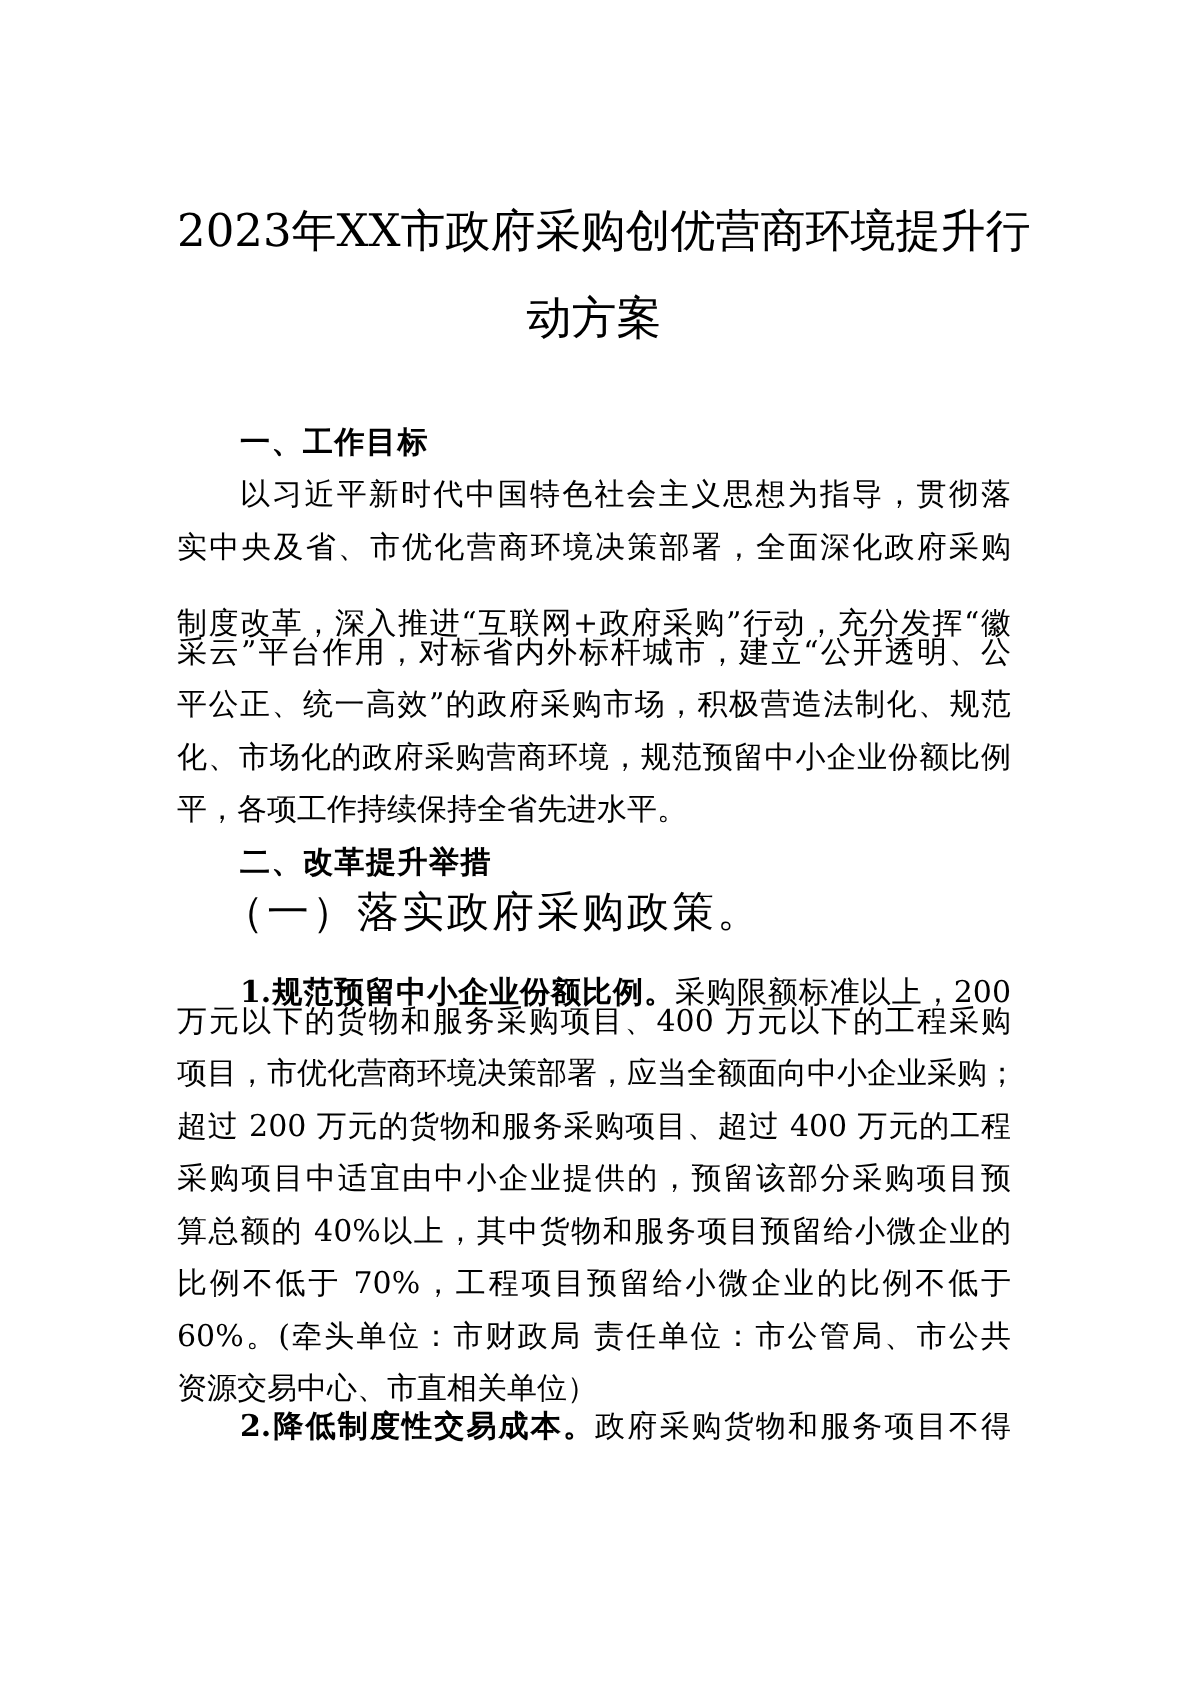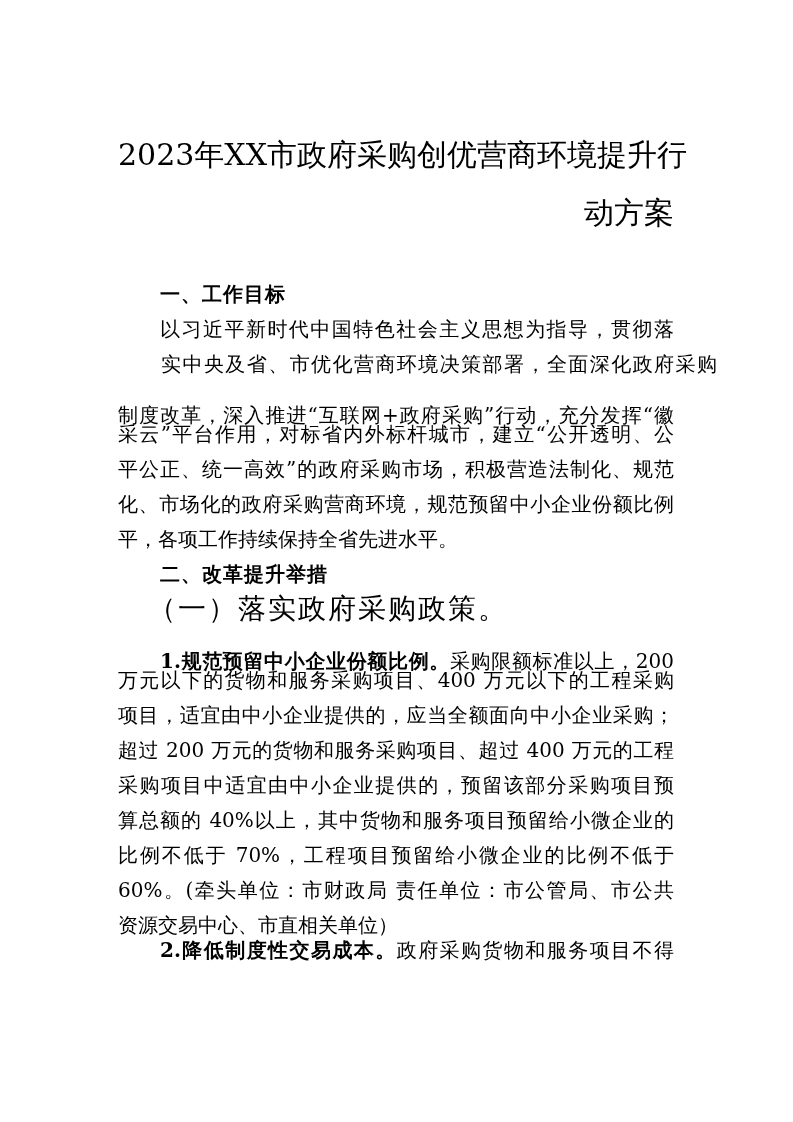--- a/index.html
+++ b/index.html
@@ -17,21 +17,21 @@
     .page {
       position: absolute;
       left: 118px;
       top: 0;
       width: 556px;
     }
     .title {
       position: absolute;
       left: 0;
       width: 556px;
-      text-align: right;
+      text-align: center;
       font-family: "DejaVu Serif", "Liberation Serif", serif;
       font-size: 30px;
       line-height: 30px;
       letter-spacing: 0px;
       white-space: nowrap;
     }
     .title.l1 { top: 140px; }
     .title.l2 { top: 198px; }
     .line {
       position: absolute;
@@ -73,33 +73,33 @@
 </head>
 <body>
 
 <div class="page">
   <div class="title l1">2023年XX市政府采购创优营商环境提升行</div>
   <div class="title l2">动方案</div>
 
   <div class="heading" style="top:283px;">一、工作目标</div>
 
   <div class="line indent" style="top:318px;">以习近平新时代中国特色社会主义思想为指导，贯彻落</div>
-  <div class="line" style="top:353px;margin-left:43px;">实中央及省、市优化营商环境决策部署，全面深化政府采购</div>
+  <div class="line" style="top:353px;">实中央及省、市优化营商环境决策部署，全面深化政府采购</div>
   <div class="line" style="top:404px;">制度改革，深入推进“互联网+政府采购”行动，充分发挥“徽</div>
   <div class="line" style="top:423px;">采云”平台作用，对标省内外标杆城市，建立“公开透明、公</div>
   <div class="line" style="top:458px;">平公正、统一高效”的政府采购市场，积极营造法制化、规范</div>
   <div class="line" style="top:493px;">化、市场化的政府采购营商环境，规范预留中小企业份额比例</div>
   <div class="line last" style="top:528px;">平，各项工作持续保持全省先进水平。</div>
 
   <div class="heading" style="top:563px;">二、改革提升举措</div>
   <div class="sub" style="top:598px;">（一）落实政府采购政策。</div>
 
   <div class="line indent" style="top:650px;"><span class="b">1.规范预留中小企业份额比例。</span><span>采购限额标准以上，200</span></div>
   <div class="line" style="top:669px;">万元以下的货物和服务采购项目、400 万元以下的工程采购</div>
-  <div class="line" style="top:704px;">项目，适宜由中小企业提供的，应当全额面向中小企业采购；</div>
+  <div class="line" style="top:704px;">项目，市优化营商环境决策部署，应当全额面向中小企业采购；</div>
   <div class="line" style="top:739px;">超过 200 万元的货物和服务采购项目、超过 400 万元的工程</div>
   <div class="line" style="top:774px;">采购项目中适宜由中小企业提供的，预留该部分采购项目预</div>
   <div class="line" style="top:809px;">算总额的 40%以上，其中货物和服务项目预留给小微企业的</div>
   <div class="line" style="top:844px;">比例不低于 70%，工程项目预留给小微企业的比例不低于</div>
   <div class="line" style="top:879px;">60%。(牵头单位：市财政局 责任单位：市公管局、市公共</div>
   <div class="line last" style="top:914px;">资源交易中心、市直相关单位）</div>
 
   <div class="line indent" style="top:939px;"><span class="b">2.降低制度性交易成本。</span><span>政府采购货物和服务项目不得</span></div>
 </div>
 

